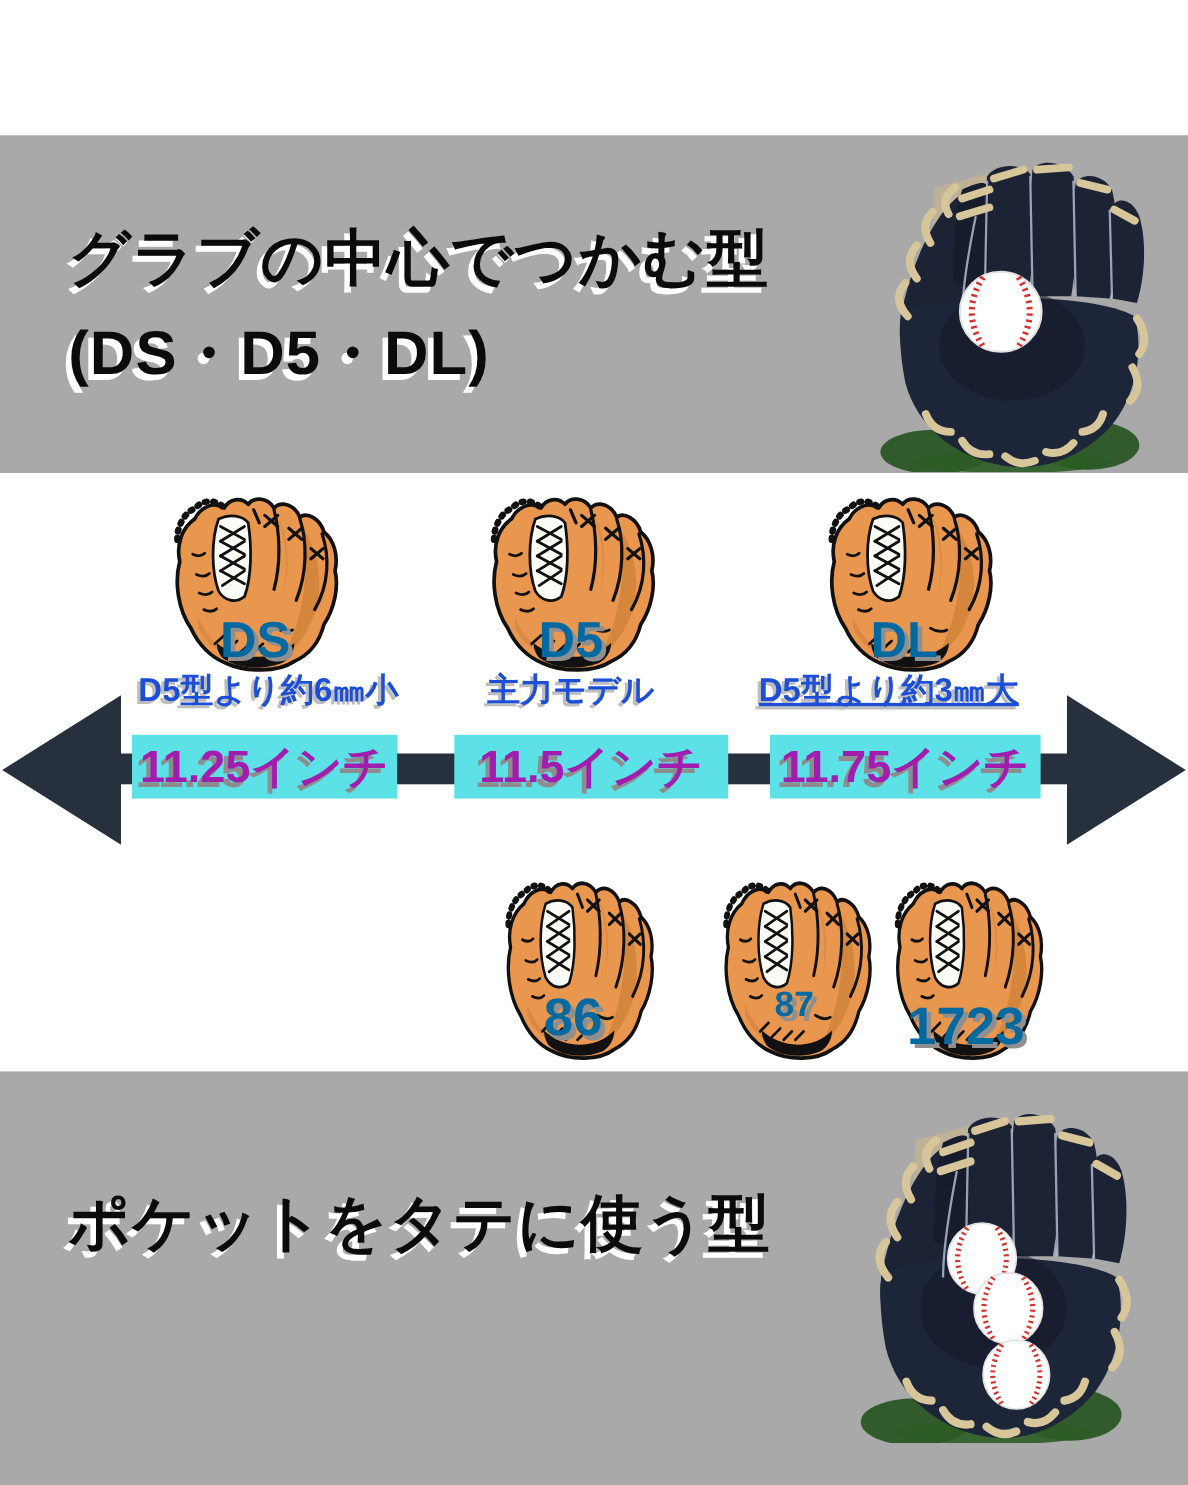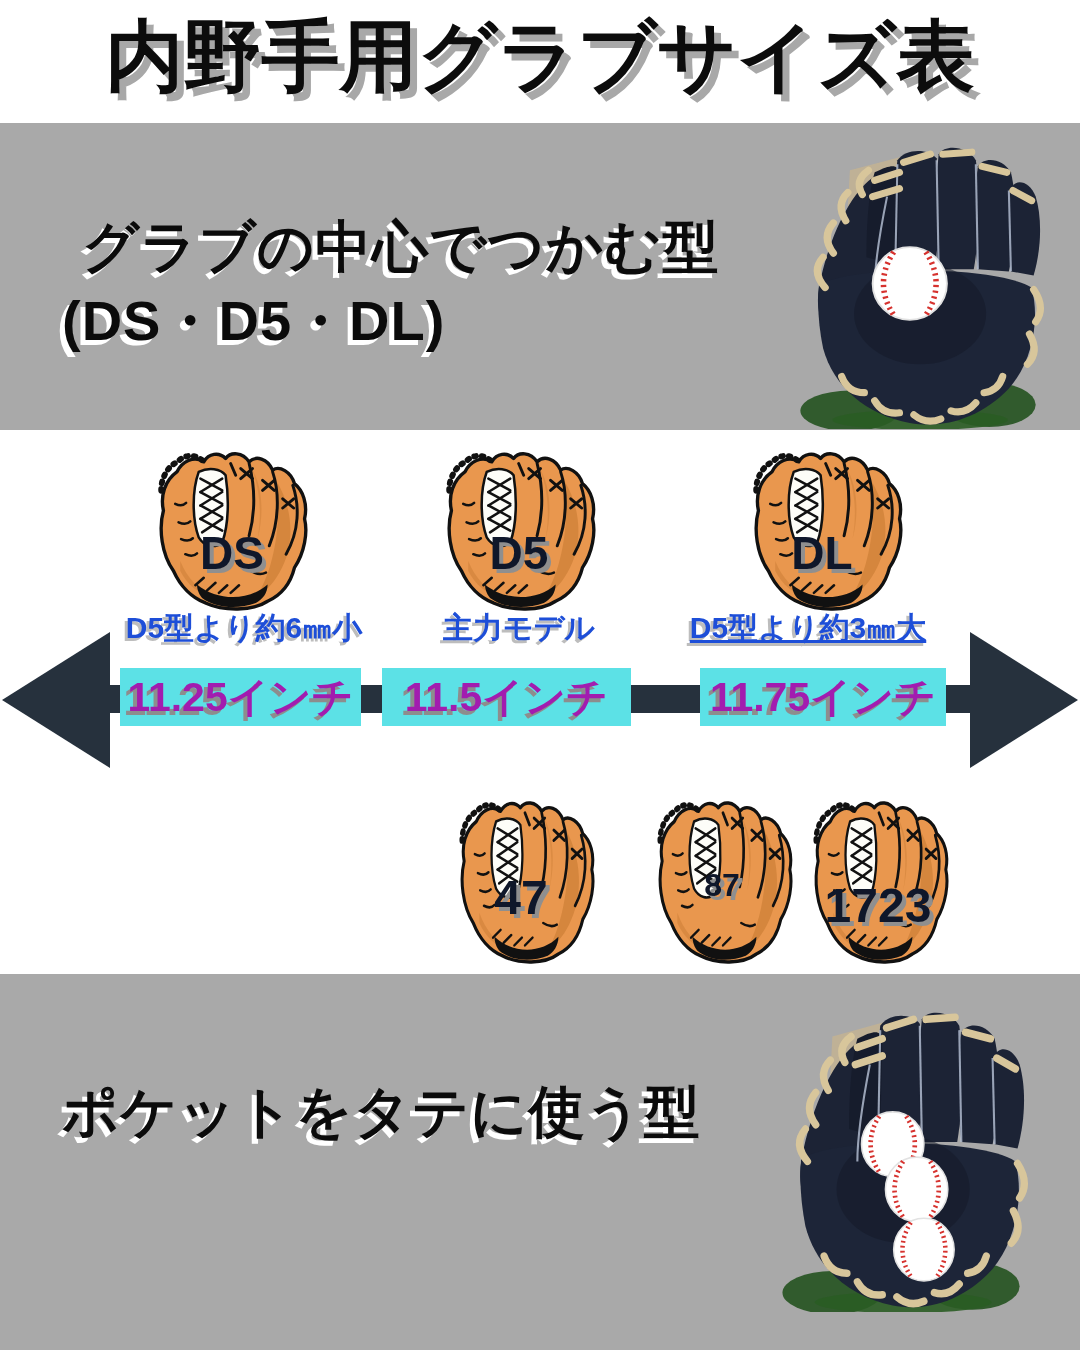--- a/index.html
+++ b/index.html
@@ -10,59 +10,59 @@
   .page-title{position:absolute;top:12px;left:0;width:1080px;text-align:center;
     font-size:78px;font-weight:bold;color:#0c0c0c;line-height:1.15;
     text-shadow:7px 7px 0 #a8a8a8;white-space:nowrap;}
 
   
   .band{position:absolute;left:0;width:1080px;background:#a9a9a9;}
   #band-top{top:123px;height:307px;}
   #band-bottom{top:974px;height:430px;}
   .band-h{position:absolute;left:62px;font-size:56px;font-weight:bold;color:#0b0b0b;
     line-height:1.0;text-shadow:-5px 5px 0 #ffffff;white-space:nowrap;letter-spacing:1px;}
-  #bt-l1{top:96px;margin-left:20px;} #bt-l2{top:170px;}
+  #bt-l1{top:84px;} #bt-l2{top:170px;}
   #bb-l1{top:110px;} #bb-l2{top:190px;}
 
   
   .photo{position:absolute;}
   #photo-top{left:788px;top:136px;width:258px;height:293px;}
   #photo-bottom{left:770px;top:1000px;width:260px;height:312px;}
 
   
   .glove{position:absolute;}
   #g-ds{left:150px;top:445px;width:168px;height:168px;}
   #g-d5{left:438px;top:445px;width:168px;height:168px;}
   #g-dl{left:745px;top:445px;width:168px;height:168px;}
   #g-86{left:452px;top:794px;width:152px;height:172px;}
   #g-87{left:650px;top:794px;width:152px;height:172px;}
   #g-1723{left:806px;top:794px;width:152px;height:172px;}
 
   
-  .glove-label{position:absolute;font-weight:bold;color:#0f172a;line-height:1;
-    text-shadow:4px 4px 0 #8f8f8f;transform:translateX(-50%);white-space:nowrap;}
+  .glove-label{position:absolute;font-weight:bold;color:#0369a1;line-height:1;
+    text-shadow:4px 4px 0 #8f8f8f;transform:translateX(-50%);white-space:nowrap;margin-top:28px;}
   #lbl-ds{left:232px;top:530px;font-size:46px;}
   #lbl-d5{left:519px;top:530px;font-size:46px;}
   #lbl-dl{left:822px;top:530px;font-size:46px;}
   #lbl-86{left:521px;top:874px;font-size:48px;}
   #lbl-87{left:722px;top:869px;font-size:32px;}
   #lbl-1723{left:878px;top:882px;font-size:48px;}
 
   
   .glove-note{position:absolute;top:611px;font-size:30px;font-weight:bold;color:#1d4ed8;
     line-height:1.1;text-shadow:-3px 3px 0 #bdbdbd;transform:translateX(-50%);white-space:nowrap;}
   #note-ds{left:244px;} #note-d5{left:519px;} #note-dl{left:808px;text-decoration:underline;}
 
   
   #size-arrow{position:absolute;left:0;top:630px;width:1080px;height:140px;}
   .size-chip{position:absolute;top:668px;height:58px;background:#5ce1e6;color:#a21caf;
     font-weight:bold;font-size:41px;line-height:58px;text-align:center;
     text-shadow:-4px 4px 0 #8d8d8d;white-space:nowrap;}
   #chip-1{left:120px;width:241px;}
-  #chip-2{left:382px;width:249px;}
+  #chip-2{left:413px;width:249px;}
   #chip-3{left:700px;width:246px;}
 
   .hidden-defs{position:absolute;width:0;height:0;overflow:hidden;}
 </style>
 </head>
 <body>
 
 <svg class="hidden-defs" aria-hidden="true">
   <defs>
 
@@ -170,21 +170,20 @@
     <g id="sym-ball">
       <circle r="30" fill="#ffffff" stroke="#e2e2e2" stroke-width="1.5"></circle>
       <path d="M-13,-26 C-24,-9 -24,9 -13,26" fill="none" stroke="#d6322e" stroke-width="4.5" stroke-dasharray="1.8 3"></path>
       <path d="M13,-26 C24,-9 24,9 13,26" fill="none" stroke="#d6322e" stroke-width="4.5" stroke-dasharray="1.8 3"></path>
     </g>
   </defs>
 </svg>
 
 <div class="page">
 
-  <div class="page-title">内野手用グラブサイズ表</div>
 
   <section class="band" id="band-top">
     <div class="band-h" id="bt-l1">グラブの中心でつかむ型</div>
     <div class="band-h" id="bt-l2">(DS・D5・DL)</div>
   </section>
   <svg class="photo" id="photo-top" viewBox="0 0 250 290" preserveAspectRatio="none">
     <use href="#sym-navy-glove"></use>
     <use href="#sym-ball" transform="translate(118,146) scale(1.2)"></use>
   </svg>
 
@@ -219,21 +218,21 @@
   <svg class="glove" id="g-86" viewBox="0 0 200 200" preserveAspectRatio="none">
       <use href="#sym-orange-glove"></use>
     </svg>
   <svg class="glove" id="g-87" viewBox="0 0 200 200" preserveAspectRatio="none">
       <use href="#sym-orange-glove"></use>
     </svg>
   <svg class="glove" id="g-1723" viewBox="0 0 200 200" preserveAspectRatio="none">
       <use href="#sym-orange-glove"></use>
     </svg>
 
-  <div class="glove-label" id="lbl-86">47</div>
+  <div class="glove-label" id="lbl-86">86</div>
   <div class="glove-label" id="lbl-87">87</div>
   <div class="glove-label" id="lbl-1723">1723</div>
 
   <section class="band" id="band-bottom">
     <div class="band-h" id="bb-l1">ポケットをタテに使う型</div>
   </section>
   <svg class="photo" id="photo-bottom" viewBox="0 0 250 290" preserveAspectRatio="none">
     <use href="#sym-navy-glove"></use>
     <use href="#sym-ball" transform="translate(118,134)"></use>
     <use href="#sym-ball" transform="translate(141,176)"></use>

